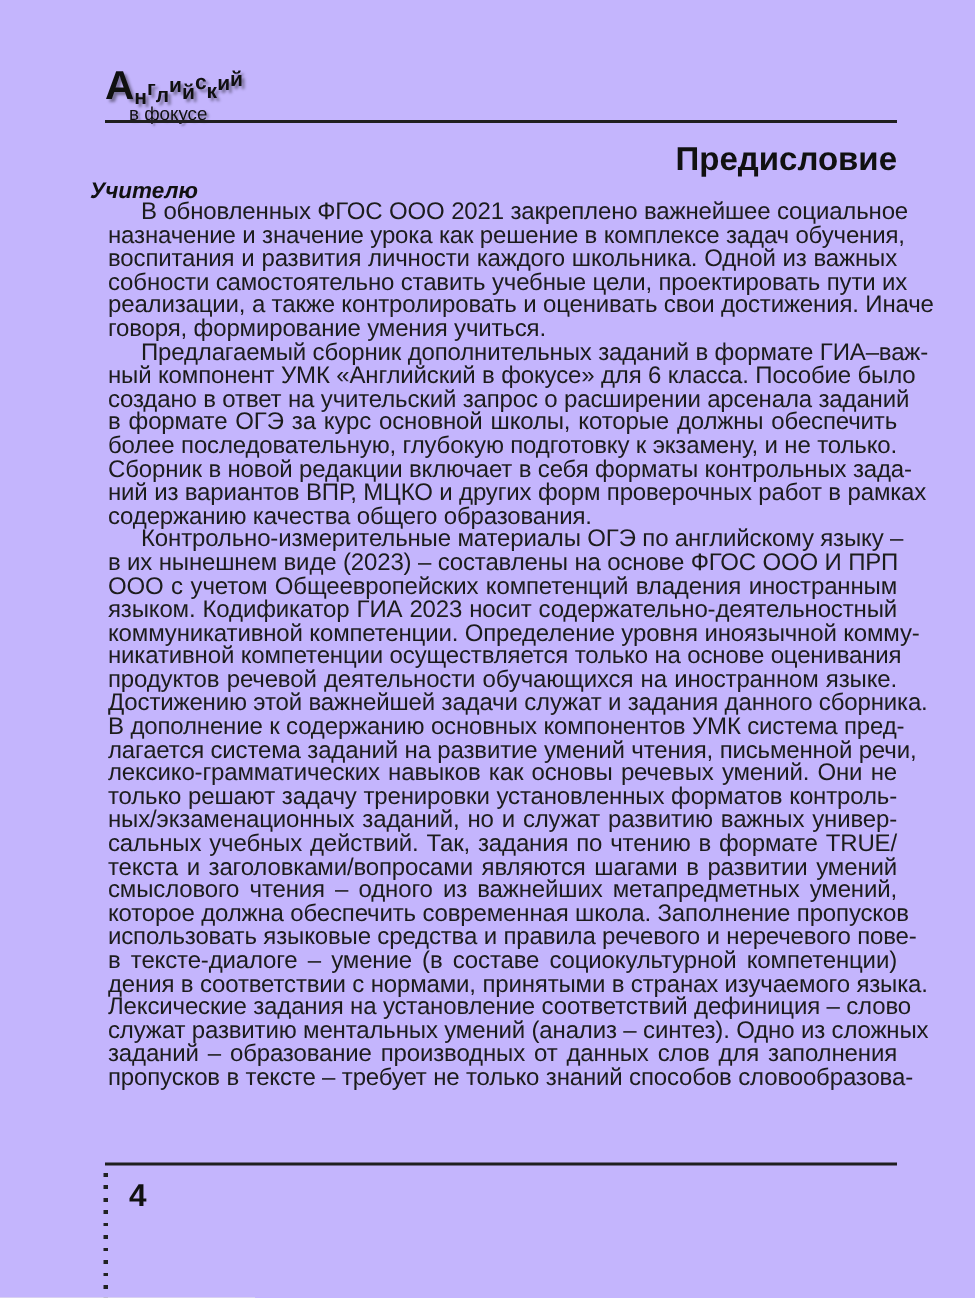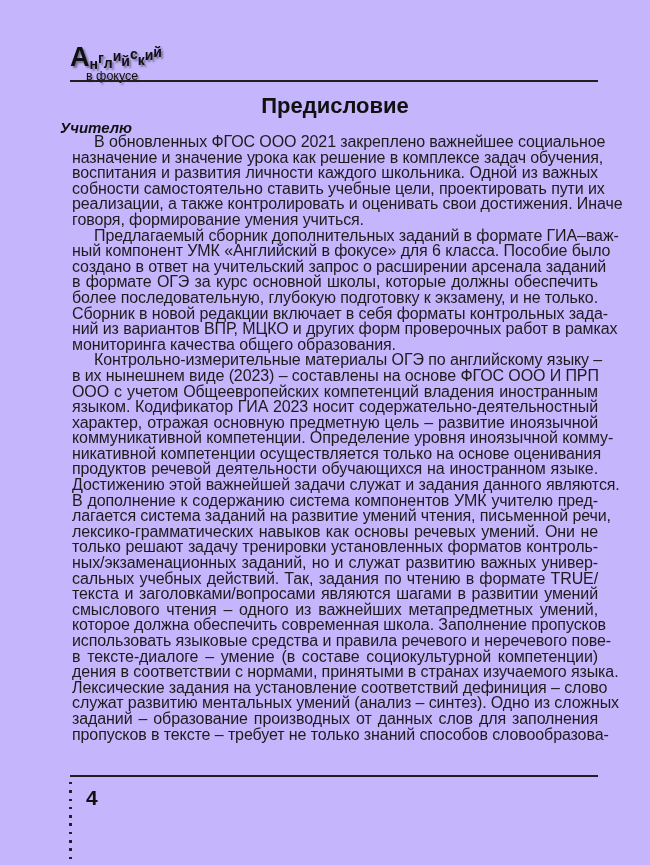--- a/index.html
+++ b/index.html
@@ -40,21 +40,21 @@
   
   .top-rule{position:absolute;left:70px;top:80px;width:528px;height:2px;background:#1f1f1f;}
   .bottom-rule{position:absolute;left:70px;top:775px;width:528px;height:2px;background:#1f1f1f;}
   .dotted-line{
     position:absolute;left:69px;top:782px;width:3px;height:83px;
     background:repeating-linear-gradient(to bottom,#222 0px,#222 2.4px,transparent 2.4px,transparent 8.3px);
   }
   
   .title{
     position:absolute;left:72px;top:93px;width:526px;
-    text-align:center;font-weight:bold;font-size:22px;color:#111;
+    text-align:right;font-weight:bold;font-size:22px;color:#111;
   }
   .subtitle{
     position:absolute;left:60px;top:119px;
     font-weight:bold;font-style:italic;font-size:15px;color:#111;
   }
   
   .body-text{
     position:absolute;left:72px;top:134px;width:526px;
     font-size:16px;line-height:15.6px;letter-spacing:-0.1px;
     color:#1c1c1c;
@@ -96,31 +96,30 @@
       <div class="line">собности самостоятельно ставить учебные цели, проектировать пути их</div>
       <div class="line">реализации, а также контролировать и оценивать свои достижения. Иначе</div>
       <div class="line last">говоря, формирование умения учиться.</div>
       <div class="line first">Предлагаемый сборник дополнительных заданий в формате ГИА–важ-</div>
       <div class="line">ный компонент УМК «Английский в фокусе» для 6 класса. Пособие было</div>
       <div class="line">создано в ответ на учительский запрос о расширении арсенала заданий</div>
       <div class="line">в формате ОГЭ за курс основной школы, которые должны обеспечить</div>
       <div class="line">более последовательную, глубокую подготовку к экзамену, и не только.</div>
       <div class="line">Сборник в новой редакции включает в себя форматы контрольных зада-</div>
       <div class="line">ний из вариантов ВПР, МЦКО и других форм проверочных работ в рамках</div>
-      <div class="line last">мониторинга качества общего образования.</div>
+      <div class="line last">содержанию качества общего образования.</div>
       <div class="line first">Контрольно-измерительные материалы ОГЭ по английскому языку –</div>
       <div class="line">в их нынешнем виде (2023) – составлены на основе ФГОС ООО И ПРП</div>
       <div class="line">ООО с учетом Общеевропейских компетенций владения иностранным</div>
       <div class="line">языком. Кодификатор ГИА 2023 носит содержательно-деятельностный</div>
-      <div class="line">характер, отражая основную предметную цель – развитие иноязычной</div>
       <div class="line">коммуникативной компетенции. Определение уровня иноязычной комму-</div>
       <div class="line">никативной компетенции осуществляется только на основе оценивания</div>
       <div class="line">продуктов речевой деятельности обучающихся на иностранном языке.</div>
-      <div class="line">Достижению этой важнейшей задачи служат и задания данного являются.</div>
-      <div class="line">В дополнение к содержанию система компонентов УМК учителю пред-</div>
+      <div class="line">Достижению этой важнейшей задачи служат и задания данного сборника.</div>
+      <div class="line">В дополнение к содержанию основных компонентов УМК система пред-</div>
       <div class="line">лагается система заданий на развитие умений чтения, письменной речи,</div>
       <div class="line">лексико-грамматических навыков как основы речевых умений. Они не</div>
       <div class="line">только решают задачу тренировки установленных форматов контроль-</div>
       <div class="line">ных/экзаменационных заданий, но и служат развитию важных универ-</div>
       <div class="line">сальных учебных действий. Так, задания по чтению в формате TRUE/</div>
       <div class="line">текста и заголовками/вопросами являются шагами в развитии умений</div>
       <div class="line">смыслового чтения – одного из важнейших метапредметных умений,</div>
       <div class="line">которое должна обеспечить современная школа. Заполнение пропусков</div>
       <div class="line">использовать языковые средства и правила речевого и неречевого пове-</div>
       <div class="line">в тексте-диалоге – умение (в составе социокультурной компетенции)</div>

